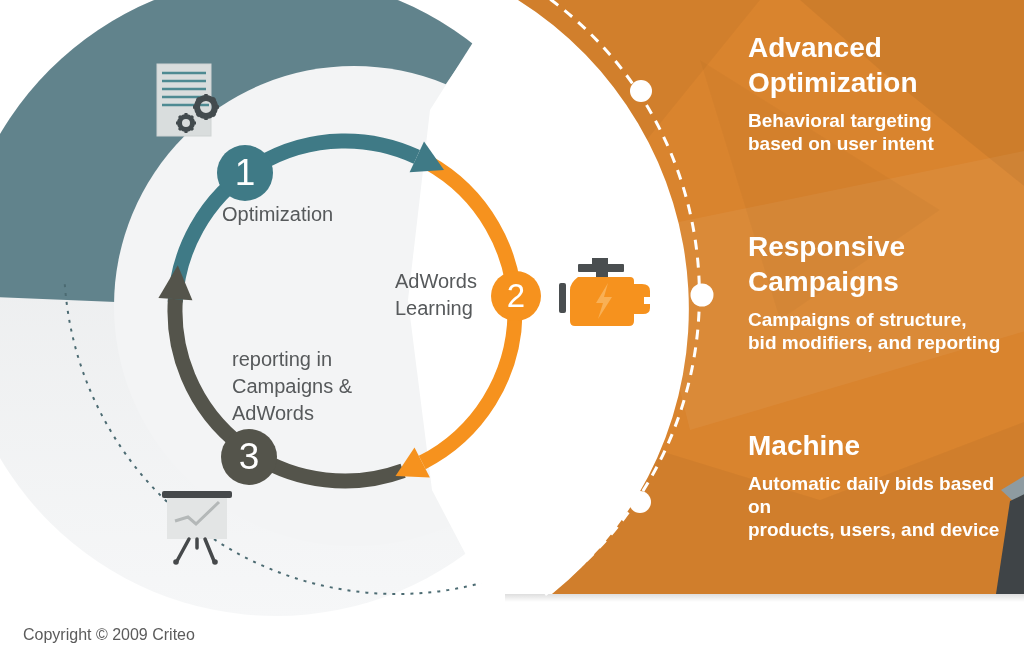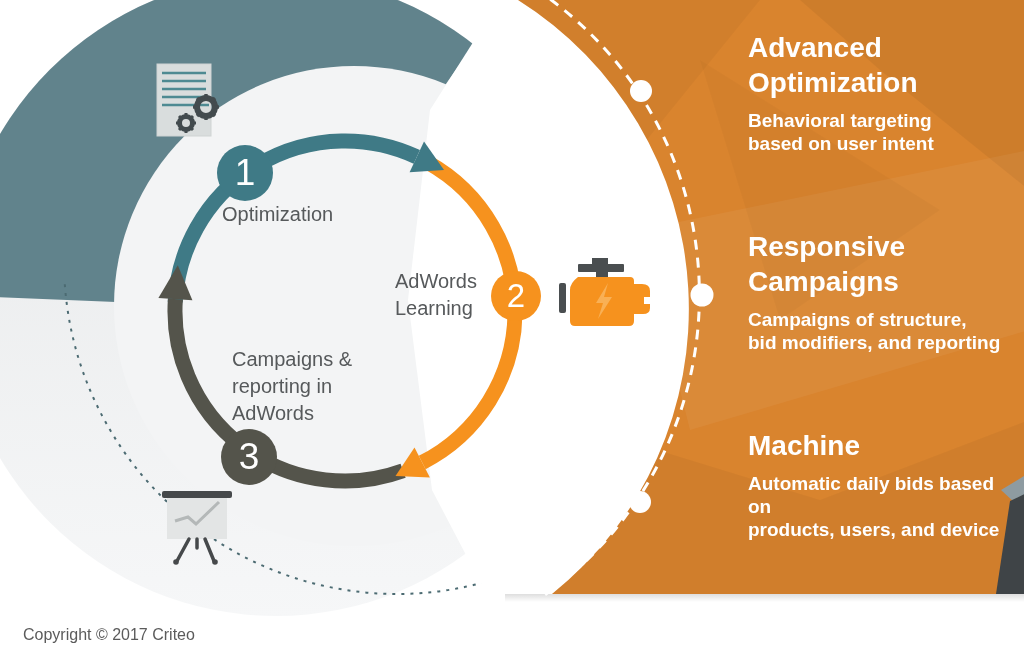--- a/index.html
+++ b/index.html
@@ -154,22 +154,22 @@
   <div class="badge-num" style="left:249px;top:457px;">3</div>
 
   <div class="abs step-label" style="left:222px;top:201px;">
     <span>Optimization</span>
   </div>
   <div class="abs step-label" style="left:395px;top:268px;">
     <span>AdWords</span>
     <span>Learning</span>
   </div>
   <div class="abs step-label" style="left:232px;top:346px;">
+    <span>reporting in</span>
     <span>Campaigns &amp;</span>
-    <span>reporting in</span>
     <span>AdWords</span>
   </div>
 
   <div class="feature" style="top:30px;">
     <div class="f-title">
       <span>Advanced</span>
       <span>Optimization</span>
     </div>
     <div class="f-desc">
       <span>Behavioral targeting</span>
@@ -189,14 +189,14 @@
   <div class="feature" style="top:428px;">
     <div class="f-title">
       <span>Machine</span>
     </div>
     <div class="f-desc">
       <span>Automatic daily bids based on</span>
       <span>products, users, and device</span>
     </div>
   </div>
 
-  <div class="abs copyright" style="left:23px;top:626px;">Copyright © 2017 Criteo</div>
+  <div class="abs copyright" style="left:23px;top:626px;">Copyright © 2009 Criteo</div>
 </div>
 
 </body></html>

